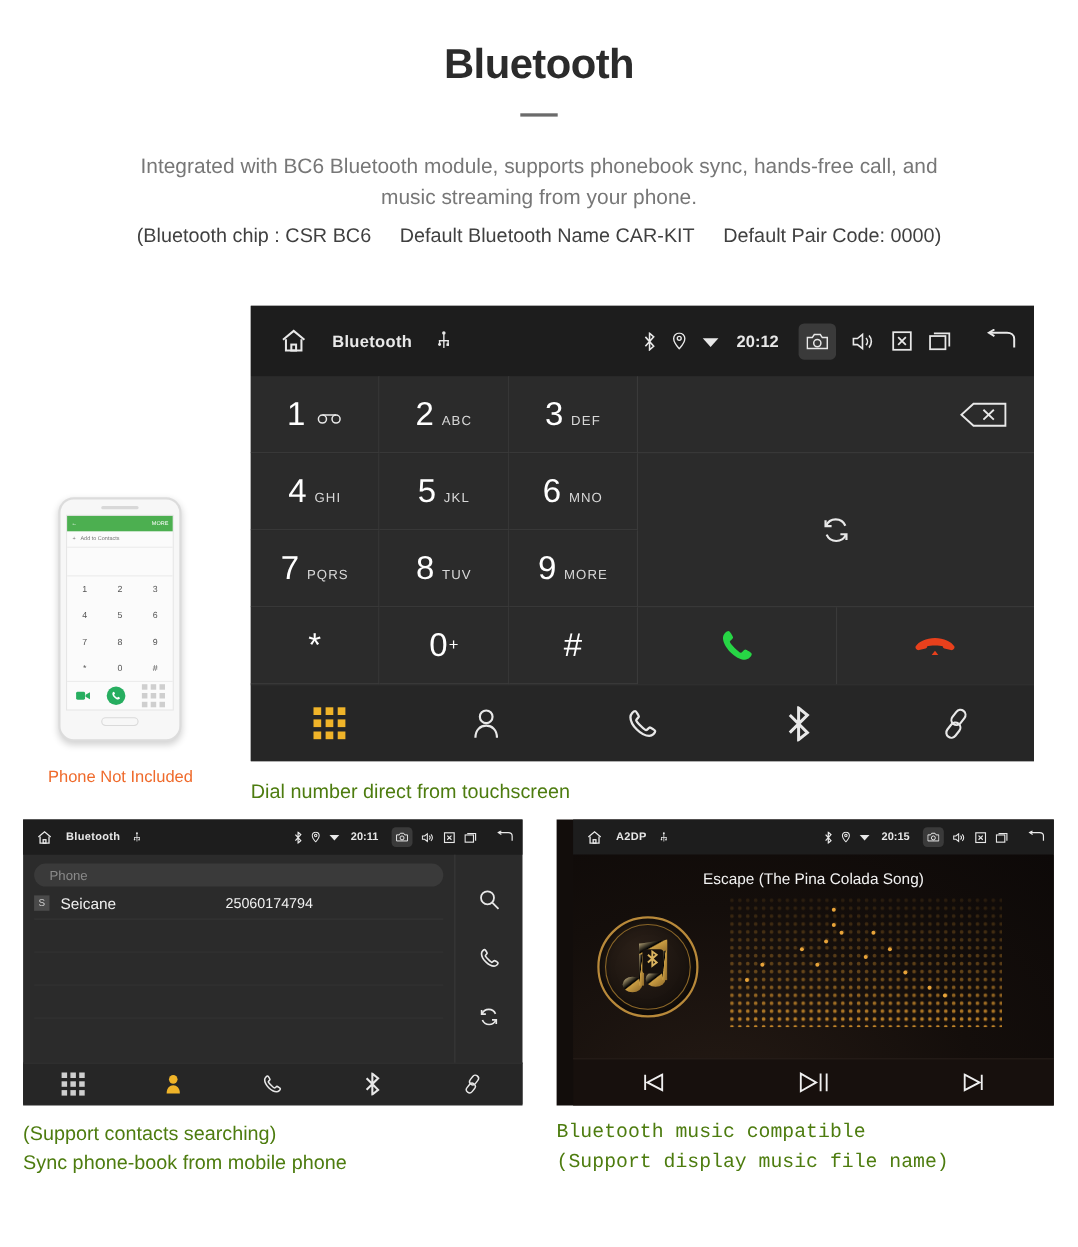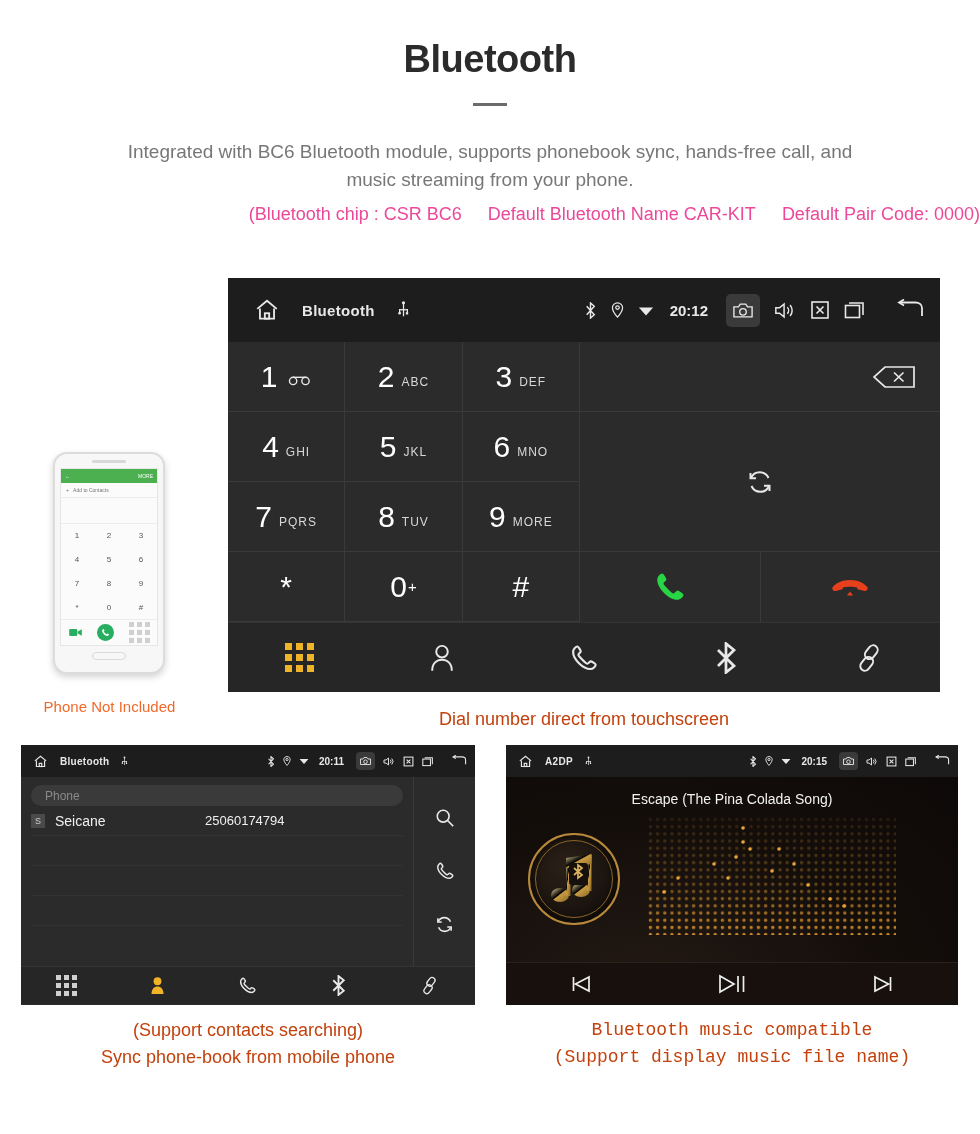--- a/index.html
+++ b/index.html
@@ -28,22 +28,22 @@
   }
   .intro {
     text-align: center;
     font-size: 19px;
     color: #777;
     line-height: 1.45;
     margin-top: 32px;
     padding: 0 44px;
   }
   .spec-line {
-    text-align: right;
-    color: #ec4899;
+    text-align: center;
+    color: #404040;
     font-size: 18px;
     margin-top: 11px;
   }
   .spec-line span { white-space: nowrap; }
   .spec-gap { display: inline-block; width: 26px; }
 
   
   .dialer-unit {
     position: absolute;
     left: 228px; top: 278px;
@@ -100,23 +100,22 @@
   .nav-item { flex: 1; display: flex; align-items: center; justify-content: center; }
 
   
   .dotgrid { display: grid; grid-template-columns: repeat(3, 7px); grid-gap: 4px; }
   .dotgrid i { width: 7px; height: 7px; background: #f0b429; display: block; }
   .dotgrid.small { grid-template-columns: repeat(3, 5px); grid-gap: 3px; }
   .dotgrid.small i { width: 5px; height: 5px; background: #cfcfcf; }
 
   .caption {
     position: absolute;
-    text-align: center;
     font-size: 18px;
-    color: #c2410c;
+    color: #4d7c0f;
     line-height: 1.5;
   }
   .cap-main { left: 228px; top: 706px; width: 712px; }
 
   
   .phone-mock { position: absolute; left: 53px; top: 452px; width: 112px; height: 222px; }
   .phone-body {
     width: 112px; height: 222px;
     background: #f7f7f7;
     border: 2px solid #dcdcdc;
@@ -135,21 +134,21 @@
   .ph-call { width: 17px; height: 17px; border-radius: 50%; background: #27ae60; display:flex; align-items:center; justify-content:center; }
   .phone-home { width: 34px; height: 8px; border: 1px solid #dadada; border-radius: 5px; margin: 6px auto 0; }
   .phone-note {
     position: absolute; left: 0; top: 698px; width: 219px;
     text-align: center; color: #ef6a2b; font-size: 15px;
   }
 
   
   .lower { position: absolute; top: 745px; }
   .panel-pb { left: 21px; width: 454px; height: 260px; background: #2b2b2b; }
-  .panel-a2dp { left: 506px; width: 452px; height: 260px; background: #120d0b; }
+  .panel-a2dp { left: 506px; width: 452px; height: 260px; background: #120d0b; padding-left: 15px; }
 
   .sb-sm { height: 32px; background: #1d1d1d; display:flex; align-items:center; padding: 0 8px 0 12px; color: #e8e8e8; }
   .sb-sm .sb-title { font-size: 10px; }
   .sb-sm .sb-time { font-size: 10px; }
   .sb-sm .sb-left { gap: 12px; }
   .sb-sm .sb-right { gap: 8px; }
   .sb-sm .sb-cam { padding: 4px 4px; border-radius: 4px; }
 
   .pb-body { display: flex; height: 189px; }
   .pb-list { flex: 1; padding: 8px 10px 0 10px; }

